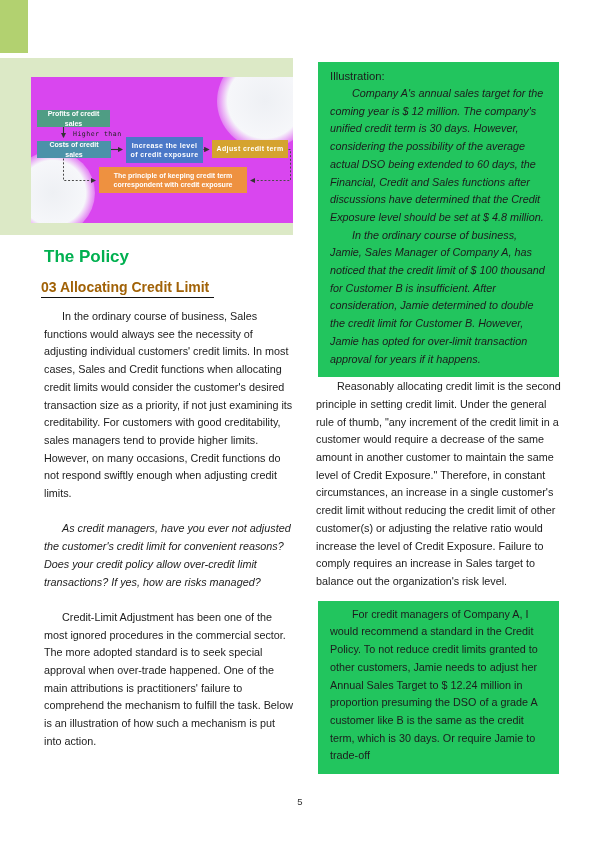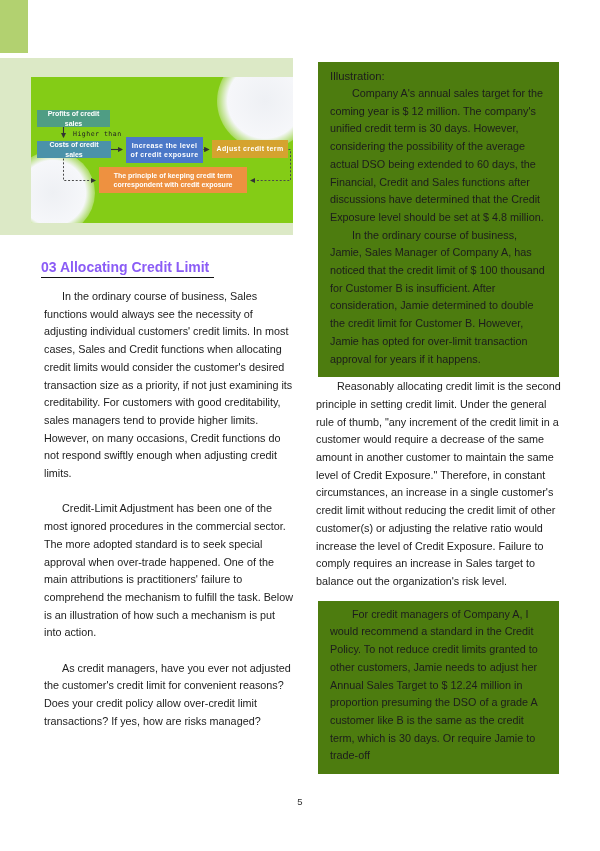--- a/index.html
+++ b/index.html
@@ -3,21 +3,21 @@
 <meta charset="utf-8">
 <style>
   html,body{margin:0;padding:0;background:#ffffff;}
   .page{
     position:relative;width:600px;height:851px;background:#ffffff;overflow:hidden;
     font-family:"Liberation Sans",sans-serif;color:#1c1c1c;
   }
   
   .corner-square{position:absolute;left:0;top:0;width:28px;height:53px;background:#b2d170;}
   .band{position:absolute;left:0;top:58px;width:293px;height:177px;background:#dce9c6;}
-  .diagram-card{position:absolute;left:31px;top:77px;width:262px;height:146px;background:#84cc16;overflow:hidden;}
+  .diagram-card{position:absolute;left:31px;top:77px;width:262px;height:146px;background:#d946ef;overflow:hidden;}
   .deco-circle{position:absolute;border-radius:50%;
     background:radial-gradient(circle at 50% 50%, #eef0f4 0%, #f6f7fa 55%, rgba(255,255,255,0) 78%);}
   .dc1{left:186px;top:-24px;width:96px;height:96px;}
   .dc2{left:-20px;top:74px;width:84px;height:84px;}
   .connectors{position:absolute;left:0;top:0;}
   .dbox{
     position:absolute;display:flex;align-items:center;justify-content:center;text-align:center;
     color:#ffffff;font-size:7px;font-weight:bold;line-height:1.35;padding:0 3px;box-sizing:border-box;
   }
   .profits{left:6px;top:33px;width:73px;height:17px;background:#4f9d84;}
@@ -25,28 +25,28 @@
   .increase{left:95px;top:60px;width:77px;height:26px;background:#4b78c8;letter-spacing:0.4px;}
   .adjust{left:181px;top:63px;width:76px;height:18px;background:#d5a32f;letter-spacing:0.4px;}
   .principle{left:68px;top:90px;width:148px;height:26px;background:#ee9140;}
   .hlabel{
     position:absolute;left:42px;top:53px;font-family:"DejaVu Sans Mono",monospace;
     font-size:6.5px;color:#222;letter-spacing:0.5px;white-space:nowrap;
   }
   
   .left-col{position:absolute;left:44px;top:247px;width:250px;}
   .left-col h1{font-size:17px;line-height:20px;font-weight:bold;color:#00b050;margin:0 0 9px 0;}
-  .left-col h2{font-size:14px;line-height:17px;font-weight:bold;color:#8b5cf6;margin:12px 0 12px -3px;}
+  .left-col h2{font-size:14px;line-height:17px;font-weight:bold;color:#a16207;margin:12px 0 12px -3px;}
   .left-col h2 span{border-bottom:1.5px solid #111;padding:0 5px 2px 0;}
   .body-text{font-size:10.8px;line-height:17.7px;color:#1c1c1c;}
   p.para{margin:0 0 17.7px 0;text-indent:18px;}
-  .italic{}
+  .italic{font-style:italic;}
   
   .right-col{position:absolute;left:318px;top:62px;width:249px;}
-  .graybox{background:#4d7c0f;padding:5px 13px 9px 12px;box-sizing:border-box;width:241px;}
+  .graybox{background:#22c55e;padding:5px 13px 9px 12px;box-sizing:border-box;width:241px;}
   .boxlabel{font-size:11.3px;line-height:18px;margin:0;}
   .graybox p{margin:0;text-indent:22px;}
   .between{margin:1px 0 10px -2px;width:251px;text-indent:21px;}
   .pagenum{position:absolute;left:0;top:796px;width:600px;text-align:center;font-size:9.5px;color:#333;}
 </style>
 </head>
 <body>
 
 <div class="page">
 
@@ -72,24 +72,25 @@
 
     <div class="dbox profits">Profits of credit sales</div>
     <div class="hlabel">Higher than</div>
     <div class="dbox costs">Costs of credit sales</div>
     <div class="dbox increase">Increase the level of credit exposure</div>
     <div class="dbox adjust">Adjust credit term</div>
     <div class="dbox principle">The principle of keeping credit term correspondent with credit exposure</div>
   </div>
 
   <div class="left-col body-text">
+    <h1>The Policy</h1>
     <h2><span>03 Allocating Credit Limit</span></h2>
     <p class="para">In the ordinary course of business, Sales functions would always see the necessity of adjusting individual customers' credit limits. In most cases, Sales and Credit functions when allocating credit limits would consider the customer's desired transaction size as a priority, if not just examining its creditability. For customers with good creditability, sales managers tend to provide higher limits. However, on many occasions, Credit functions do not respond swiftly enough when adjusting credit limits.</p>
+    <p class="para italic">As credit managers, have you ever not adjusted the customer's credit limit for convenient reasons? Does your credit policy allow over-credit limit transactions? If yes, how are risks managed?</p>
     <p class="para">Credit-Limit Adjustment has been one of the most ignored procedures in the commercial sector. The more adopted standard is to seek special approval when over-trade happened. One of the main attributions is practitioners' failure to comprehend the mechanism to fulfill the task. Below is an illustration of how such a mechanism is put into action.</p>
-    <p class="para italic">As credit managers, have you ever not adjusted the customer's credit limit for convenient reasons? Does your credit policy allow over-credit limit transactions? If yes, how are risks managed?</p>
   </div>
 
   <div class="right-col body-text">
     <div class="graybox">
       <div class="boxlabel">Illustration:</div>
       <p class="italic">Company A's annual sales target for the coming year is $ 12 million. The company's unified credit term is 30 days. However, considering the possibility of the average actual DSO being extended to 60 days, the Financial, Credit and Sales functions after discussions have determined that the Credit Exposure level should be set at $ 4.8 million.</p>
       <p class="italic">In the ordinary course of business, Jamie, Sales Manager of Company A, has noticed that the credit limit of $ 100 thousand for Customer B is insufficient. After consideration, Jamie determined to double the credit limit for Customer B. However, Jamie has opted for over-limit transaction approval for years if it happens.</p>
     </div>
 
     <p class="between">Reasonably allocating credit limit is the second principle in setting credit limit. Under the general rule of thumb, "any increment of the credit limit in a customer would require a decrease of the same amount in another customer to maintain the same level of Credit Exposure." Therefore, in constant circumstances, an increase in a single customer's credit limit without reducing the credit limit of other customer(s) or adjusting the relative ratio would increase the level of Credit Exposure. Failure to comply requires an increase in Sales target to balance out the organization's risk level.</p>

